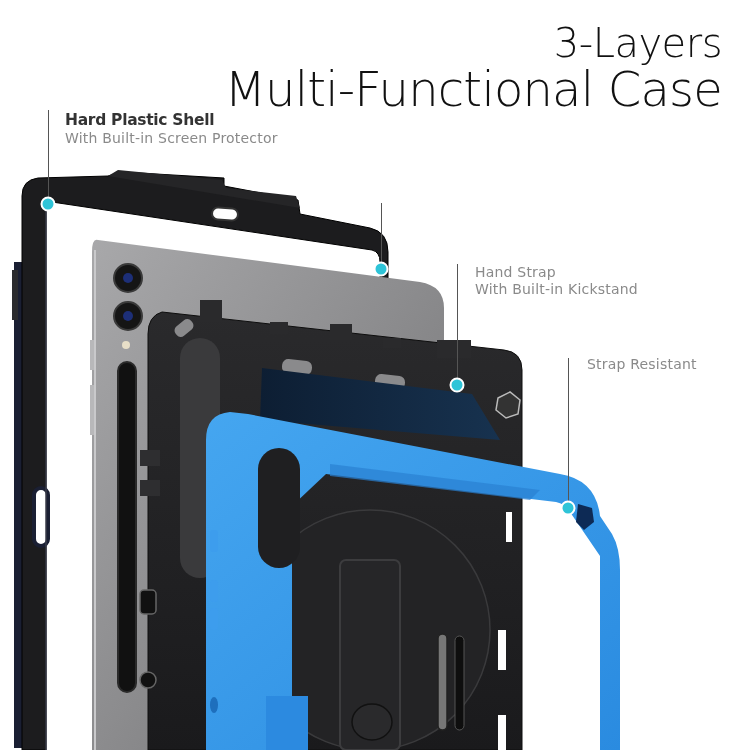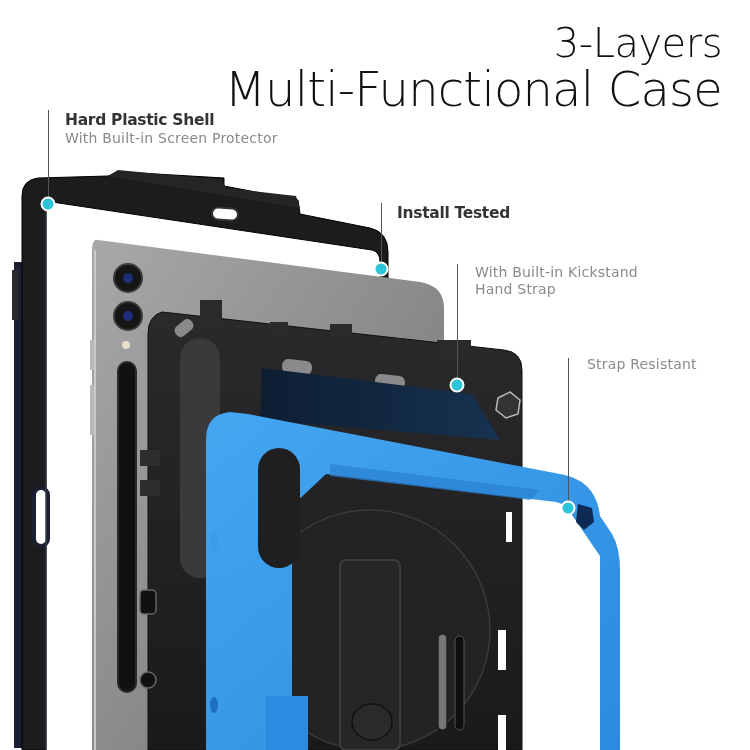--- a/index.html
+++ b/index.html
@@ -145,29 +145,26 @@
 
   <div class="leader" style="left:48px; top:110px; height:94px;"></div>
   <div class="dot" style="left:48px; top:204px;"></div>
   <div class="callout" style="left:55px; top:110px;">
     <div class="title">Hard Plastic Shell</div>
     <div class="sub">With Built-in Screen Protector</div>
   </div>
 
   <div class="leader" style="left:381px; top:203px; height:66px;"></div>
   <div class="dot" style="left:381px; top:269px;"></div>
-  <div class="callout" style="left:387px; top:203px;">
-    <div class="title">Install Tested</div>
-  </div>
 
   <div class="leader" style="left:457px; top:264px; height:121px;"></div>
   <div class="dot" style="left:457px; top:385px;"></div>
   <div class="callout" style="left:465px; top:264px;">
+    <div class="sub">Hand Strap</div>
     <div class="sub">With Built-in Kickstand</div>
-    <div class="sub">Hand Strap</div>
   </div>
 
   <div class="leader" style="left:568px; top:358px; height:150px;"></div>
   <div class="dot" style="left:568px; top:508px;"></div>
   <div class="callout" style="left:577px; top:356px;">
     <div class="sub">Strap Resistant</div>
   </div>
 
 </div>
 

